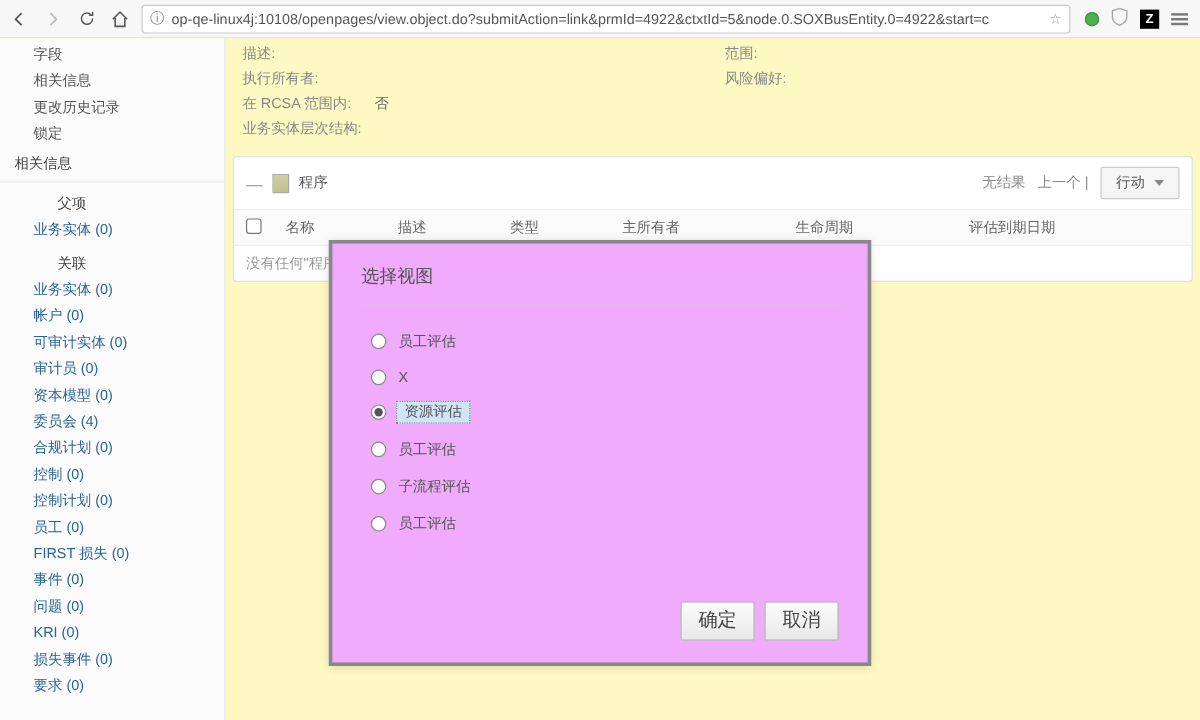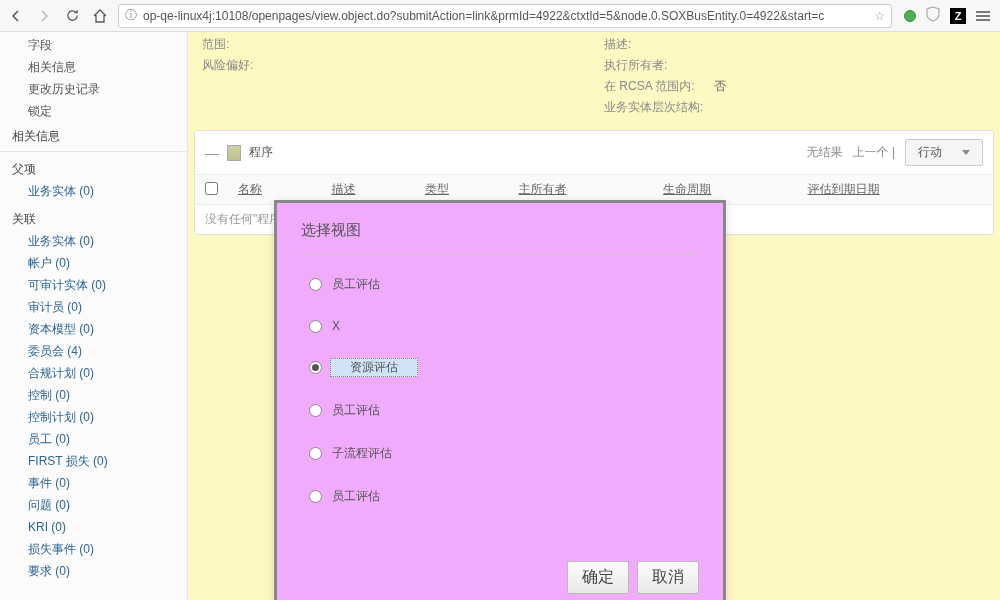--- a/index.html
+++ b/index.html
@@ -15,52 +15,52 @@
     .green-dot { width: 12px; height: 12px; border-radius: 50%; background: #4caf50; border: 1px solid #3d8b40; }
     .shield-icon { color: #aaa; font-size: 14px; }
     .z-badge { width: 16px; height: 16px; background: #000; color: #fff; display: flex; align-items: center; justify-content: center; font-size: 11px; font-weight: bold; }
     .menu-icon { display: flex; flex-direction: column; gap: 2px; }
     .menu-icon span { width: 14px; height: 2px; background: #777; }
 
     .app { display: flex; height: calc(100% - 32px); background: #fef9c3; }
     
     .sidebar { width: 188px; background: #fbfbfb; border-right: 1px solid #e5e5e5; overflow-y: auto; padding-top: 2px; }
     .sb-item, .sb-section, .sb-link { padding: 3px 10px 3px 28px; color: #555; font-size: 12px; line-height: 16px; cursor: pointer; }
-    .sb-section { padding-left: 12px; color: #444; font-weight: normal; margin-top: 6px; }
+    .sb-section { padding-left: 12px; color: #444; font-weight: normal; margin-top: 6px; margin-left: 36px; }
     .sb-header { padding: 6px 12px; color: #444; border-bottom: 1px solid #e8e8e8; margin-bottom: 2px; }
     .sb-link { color: #2a6496; }
 
     .main { flex: 1; padding: 0 6px; overflow: hidden; }
     .detail-grid { display: flex; padding: 2px 8px 8px; gap: 20px; color: #888; }
     .detail-col { flex: 1; }
     .detail-row { display: flex; padding: 2px 0; }
     .detail-label { width: 110px; color: #888; }
     .detail-val { color: #666; }
     
     .panel { border: 1px solid #e0e0e0; border-radius: 3px; margin: 4px 0; background: #fff; }
     .panel-hdr { display: flex; align-items: center; padding: 8px 10px; border-bottom: 1px solid #eee; gap: 8px; }
     .panel-hdr .minus { color: #999; font-size: 14px; }
     .doc-icon { width: 14px; height: 16px; background: linear-gradient(#d0d0a0, #c0c090); border: 1px solid #aaa; }
     .panel-title { color: #555; flex: 1; }
     .panel-hdr-right { display: flex; gap: 10px; align-items: center; color: #888; }
-    .action-btn { border: 1px solid #ccc; background: #f5f5f5; padding: 4px 12px; border-radius: 2px; color: #555; display: flex; align-items: center; gap: 20px; cursor: pointer; }
+    .action-btn { border: 1px solid #ccc; background: #f5f5f5; padding: 4px 12px; border-radius: 2px; color: #555; display: flex; align-items: center; gap: 8px; cursor: pointer; }
     .tbl { width: 100%; border-collapse: collapse; }
-    .tbl th { text-align: left; font-weight: normal; color: #666; padding: 6px 10px; border-bottom: 1px solid #eee; background: #fafafa; font-size: 12px; text-decoration: underline; }
+    .tbl th { text-align: left; font-weight: normal; color: #666; padding: 6px 10px; border-bottom: 1px solid #eee; background: #fafafa; font-size: 12px; }
     .tbl th:first-child { width: 24px; }
     .tbl td { padding: 6px 10px; color: #999; }
     
     .modal-overlay { position: fixed; top: 0; left: 0; right: 0; bottom: 0; display: flex; align-items: flex-start; justify-content: center; padding-top: 200px; }
     .modal { width: 452px; background: #f0abfc; border: 3px solid #888; box-shadow: 0 2px 8px rgba(0,0,0,0.15); padding: 18px 24px; }
     .modal-title { font-size: 15px; color: #555; padding-bottom: 14px; border-bottom: 1px solid #ccc; margin-bottom: 20px; }
-    .radio-list { display: flex; flex-direction: column; gap: 24px; padding-left: 8px; }
+    .radio-list { display: flex; flex-direction: column; gap: 12px; padding-left: 8px; }
     .radio-item { display: flex; align-items: center; gap: 8px; }
     .radio-circle { width: 13px; height: 13px; border: 1px solid #888; border-radius: 50%; display: flex; align-items: center; justify-content: center; background: #fff; }
     .radio-circle.checked::after { content: ''; width: 7px; height: 7px; background: #555; border-radius: 50%; }
     .radio-label { color: #555; padding: 1px 2px; }
-    .radio-label.selected { background: #d0e4f5; border: 1px dotted #888; padding: 0 19px; }
+    .radio-label.selected { background: #d0e4f5; border: 1px dotted #888; padding: 0 6px; }
     .modal-footer { display: flex; justify-content: flex-end; gap: 8px; margin-top: 55px; }
     .modal-btn { border: 1px solid #bbb; background: linear-gradient(#fcfcfc, #e8e8e8); padding: 5px 14px; border-radius: 2px; color: #444; cursor: pointer; font-size: 16px; }
   </style>
 </head>
 <body>
 
 <div class="browser-bar">
   <div class="nav-btn">
     <svg width="16" height="16" viewBox="0 0 16 16">
         <path d="M10 3 L5 8 L10 13" stroke="#555" stroke-width="1.5" fill="none"></path>
@@ -131,45 +131,45 @@
         <div class="sb-link">事件 (0)</div>
         <div class="sb-link">问题 (0)</div>
         <div class="sb-link">KRI (0)</div>
         <div class="sb-link">损失事件 (0)</div>
         <div class="sb-link">要求 (0)</div>
       </div>
   </div>
 
   <div class="main">
     <div class="detail-grid">
-      <div class="detail-col" id="detail-right">
-          <div class="detail-row">
-            <span class="detail-label">范围:</span>
-            <span class="detail-val"></span>
-          </div>
-          <div class="detail-row">
-            <span class="detail-label">风险偏好:</span>
-            <span class="detail-val"></span>
-          </div>
-        </div>
       <div class="detail-col" id="detail-left">
           <div class="detail-row">
             <span class="detail-label">描述:</span>
             <span class="detail-val"></span>
           </div>
           <div class="detail-row">
             <span class="detail-label">执行所有者:</span>
             <span class="detail-val"></span>
           </div>
           <div class="detail-row">
             <span class="detail-label">在 RCSA 范围内:</span>
             <span class="detail-val">否</span>
           </div>
           <div class="detail-row">
             <span class="detail-label">业务实体层次结构:</span>
+            <span class="detail-val"></span>
+          </div>
+        </div>
+      <div class="detail-col" id="detail-right">
+          <div class="detail-row">
+            <span class="detail-label">范围:</span>
+            <span class="detail-val"></span>
+          </div>
+          <div class="detail-row">
+            <span class="detail-label">风险偏好:</span>
             <span class="detail-val"></span>
           </div>
         </div>
     </div>
 
     <div class="panel">
       <div class="panel-hdr">
         <span class="minus">—</span>
         <span class="doc-icon"></span>
         <span class="panel-title">程序</span>

